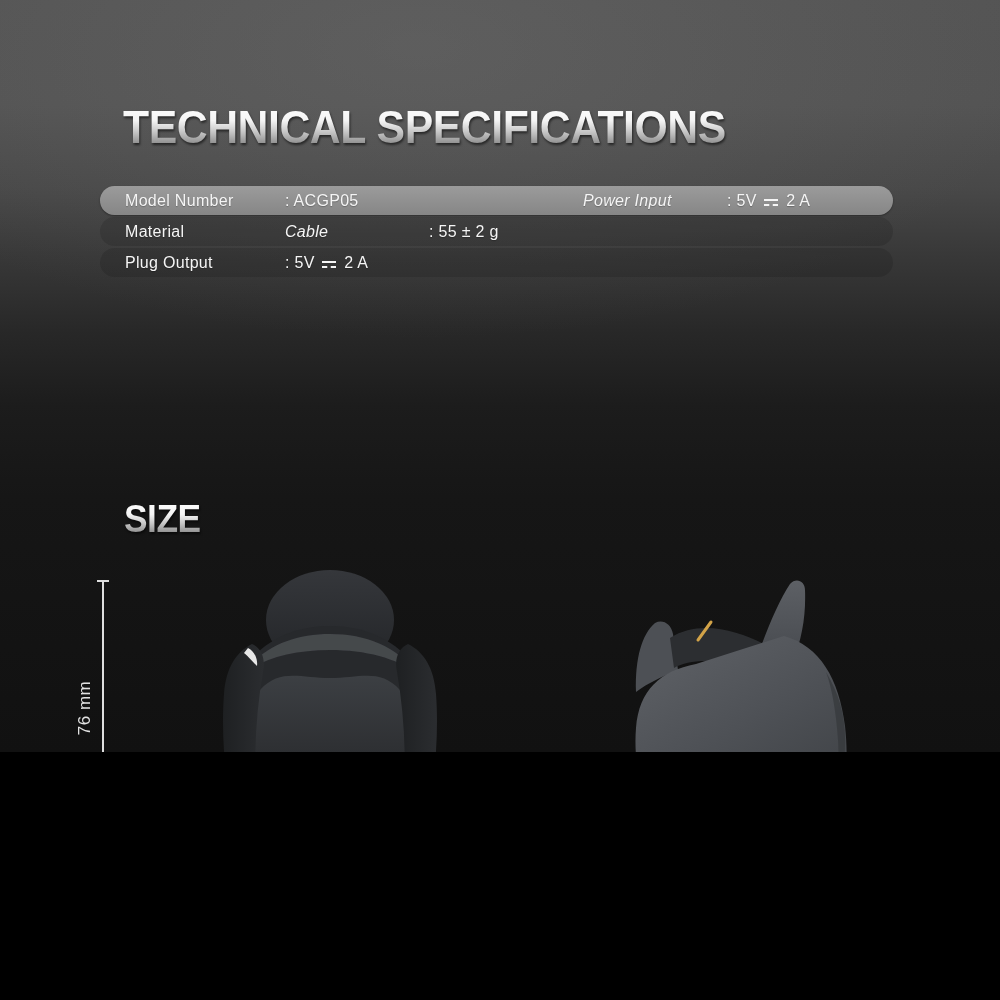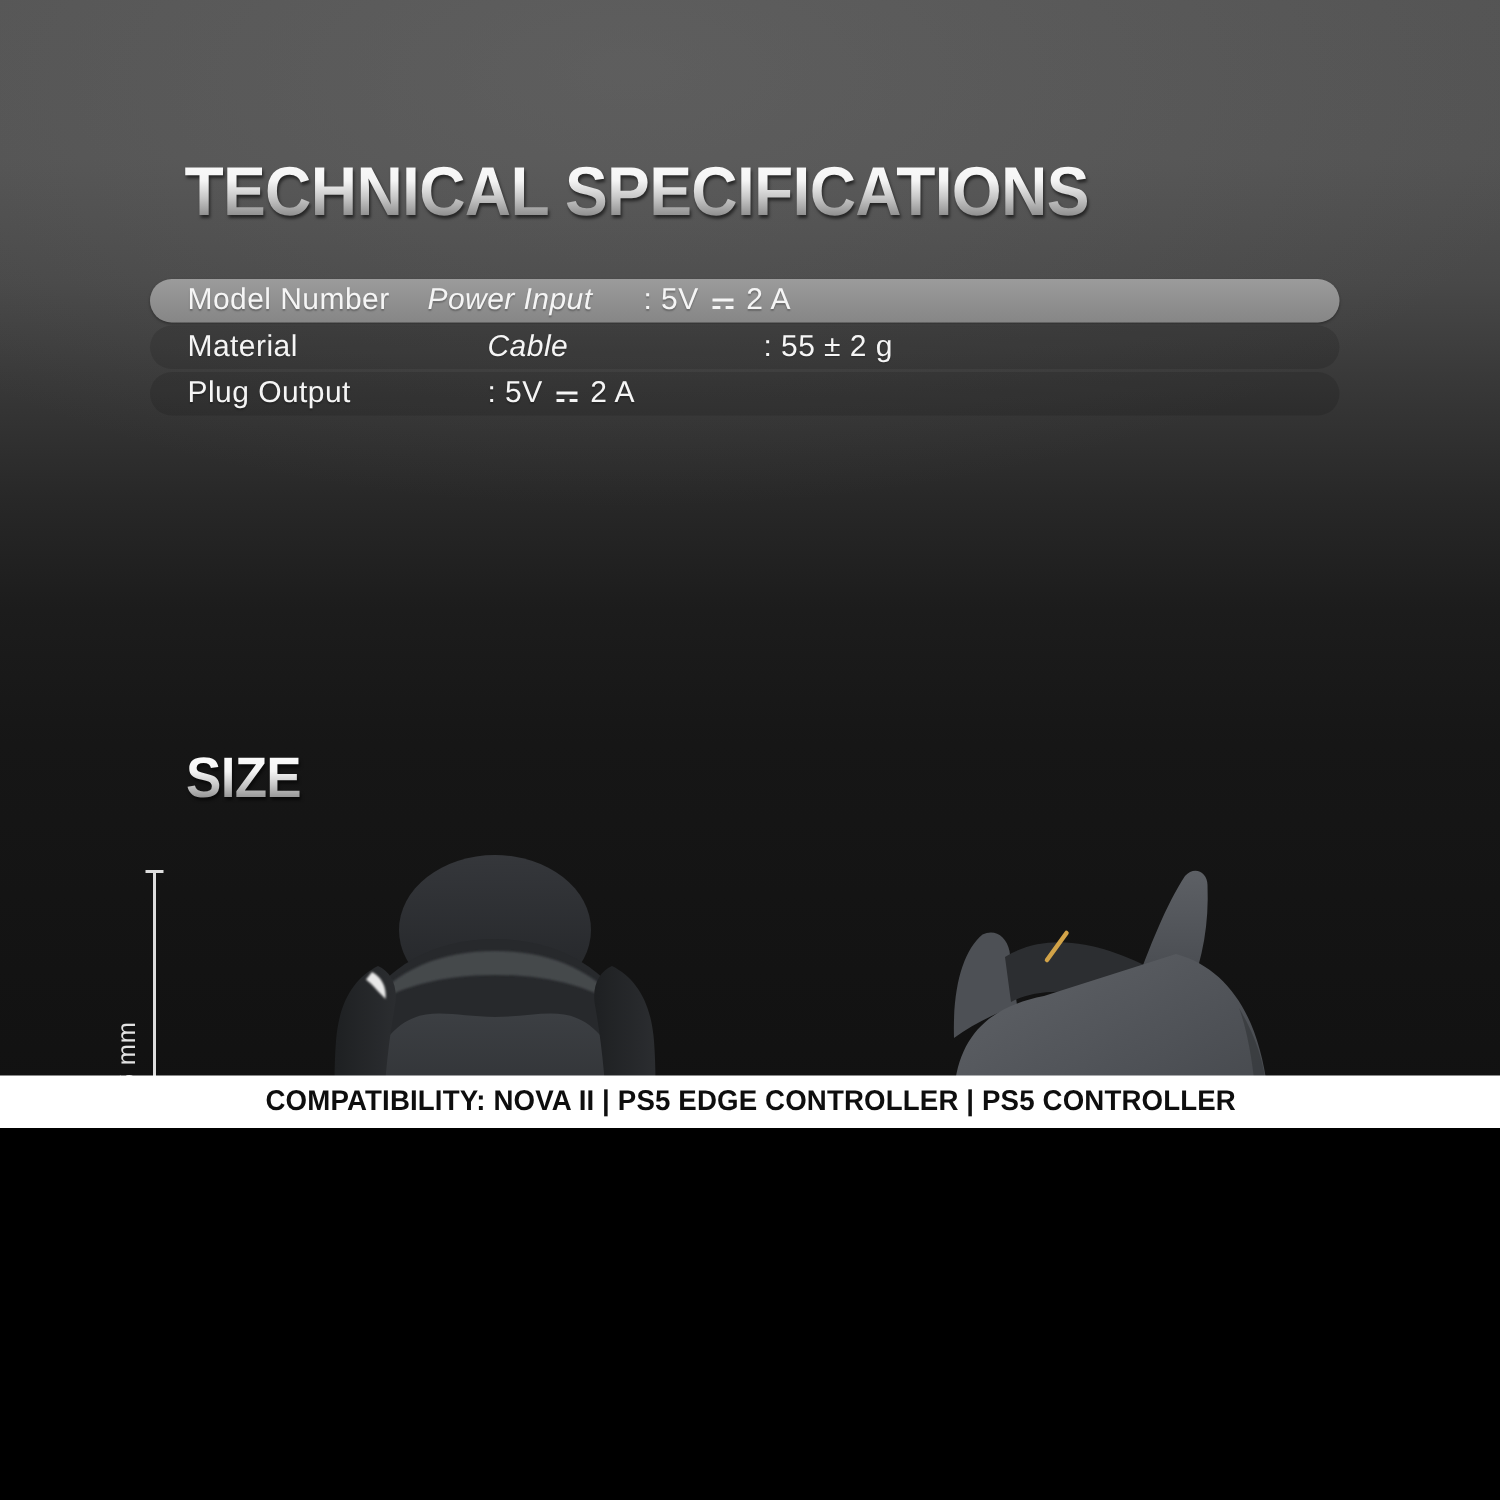--- a/index.html
+++ b/index.html
@@ -19,26 +19,26 @@
     transform:scaleX(0.93);transform-origin:left center;
     letter-spacing:-0.5px;white-space:nowrap;
   }
   .page-title{position:absolute;left:123px;top:100px;font-size:46px;}
   .size-title{position:absolute;left:124px;top:498px;font-size:38px;}
 
   
   .spec-table{position:absolute;left:100px;top:186px;width:793px;}
   .spec-row{display:flex;align-items:center;height:29px;margin-bottom:2px;border-radius:15px;}
   .spec-row.light{background:linear-gradient(180deg,#9b9b9b,#868686);box-shadow:0 1px 2px rgba(0,0,0,0.35);}
-  .spec-row.dark{background:rgba(0,0,0,0.12);gap:40px;}
+  .spec-row.dark{background:rgba(0,0,0,0.12);}
   .spec-row .c1{width:160px;padding-left:25px;}
   .spec-row .c2{width:298px;}
   .spec-row .c3{width:144px;font-style:italic;}
   .spec-row .c4{flex:1;}
-  .spec-cell{font-size:20px;color:#f5f5f5;letter-spacing:0.3px;white-space:nowrap;
+  .spec-cell{font-size:16px;color:#f5f5f5;letter-spacing:0.3px;white-space:nowrap;
     text-shadow:0 1px 1px rgba(0,0,0,0.25);}
   
   .dc{display:inline-block;width:14px;height:10px;position:relative;margin:0 3px;vertical-align:-1px;}
   .dc::before{content:"";position:absolute;left:0;right:0;top:2px;border-top:2px solid #f5f5f5;}
   .dc::after{content:"";position:absolute;left:0;right:0;top:7px;border-top:2px dashed #f5f5f5;}
 
   
   .dim{position:absolute;background:#dedede;}
   .dim.v{width:2px;}
   .dim.v::before,.dim.v::after{content:"";position:absolute;left:-5px;width:12px;height:2px;background:#dedede;}
@@ -60,20 +60,21 @@
 </head>
 <body>
 
 <div class="canvas">
 
   <div class="metal page-title">TECHNICAL SPECIFICATIONS</div>
 
   <div class="spec-table">
     <div class="spec-row light">
       <div class="spec-cell c1">Model Number</div>
+      <div class="spec-cell c2">: ACGP05</div>
       <div class="spec-cell c3">Power Input</div>
       <div class="spec-cell c4">: 5V <span class="dc"></span> 2 A</div>
     </div>
     <div class="spec-row dark">
       <div class="spec-cell c1">Material</div>
       <div class="spec-cell c3">Cable</div>
       <div class="spec-cell c4">: 55 ± 2 g</div>
     </div>
     <div class="spec-row dark">
       <div class="spec-cell c1">Plug Output</div>
@@ -179,17 +180,14 @@
     <path d="M206,96 C219,118 226,140 225,170 C224,204 218,234 210,250 C216,230 220,196 218,164 C216,136 212,112 206,96 Z" fill="#34373b" opacity="0.7"></path>
 
     <ellipse cx="122" cy="254" rx="72" ry="8" fill="#8e1a0b" opacity="0.85" filter="url(#sBlur)"></ellipse>
   </svg>
 
   <div class="dim h" style="left:243px;top:857px;width:164px;"></div>
   <div class="dim-label" style="left:239px;top:868px;width:164px;">50 mm</div>
 
   <div class="dim h" style="left:640px;top:857px;width:207px;"></div>
 
-  <div class="footer">
-    <div class="footer-text">COMPATIBILITY: NOVA II | PS5 EDGE CONTROLLER | PS5 CONTROLLER</div>
-  </div>
 
 </div>
 
 </body></html>

